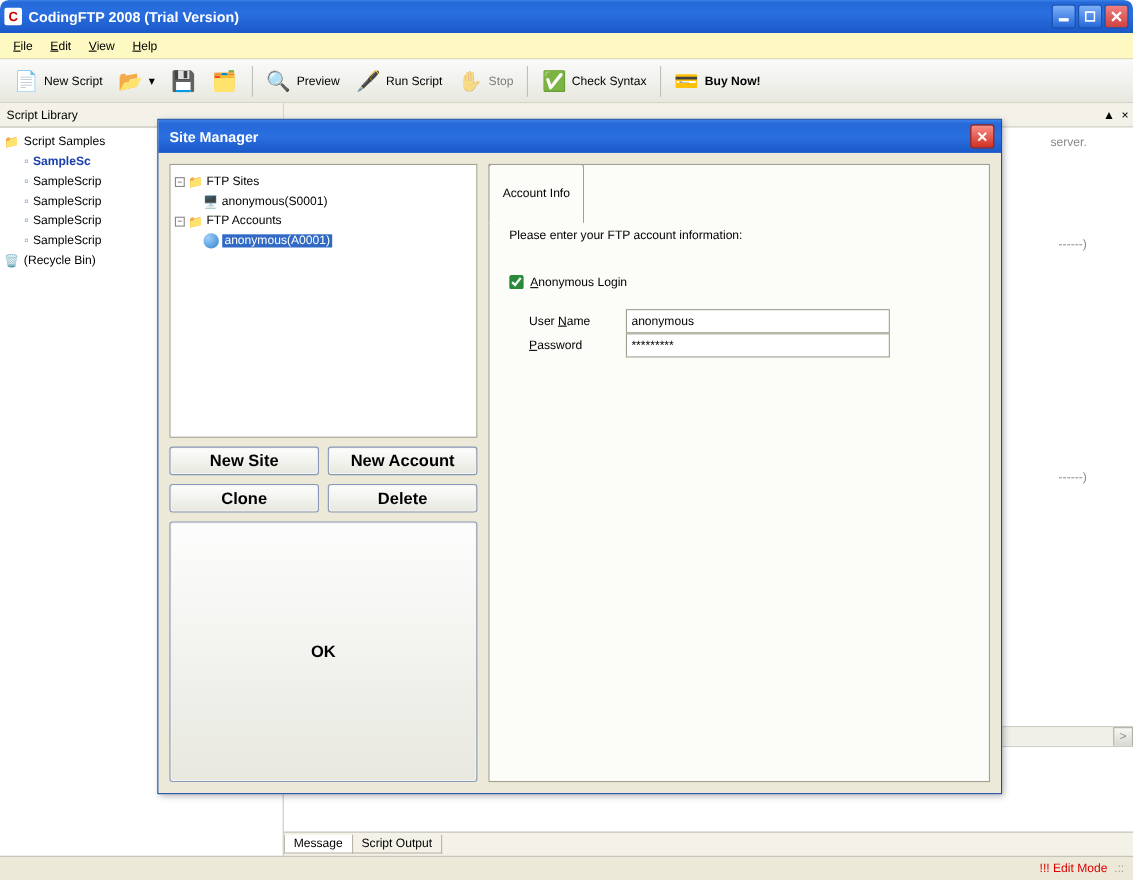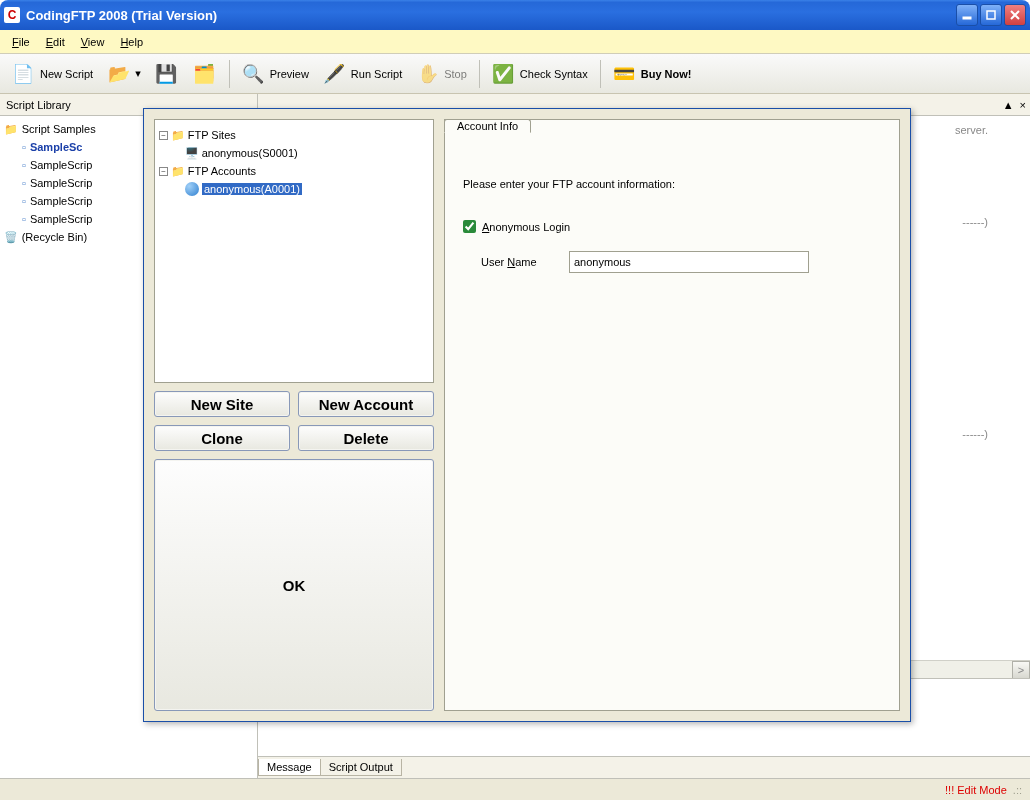--- a/index.html
+++ b/index.html
@@ -76,21 +76,21 @@
 .tn-l1 { padding-left: 14px; }
 .tn .sel-hl { background: #316ac5; color: #fff; padding: 0 2px; }
 .user-ico { width: 14px; height: 14px; border-radius: 50%; background: radial-gradient(circle at 30% 30%, #a0d0f8, #3080d0); display: inline-block; }
 .srv-ico { color: #888; }
 .btn-row { display: flex; gap: 8px; }
 .xp-btn { flex: 1; height: 26px; background: linear-gradient(to bottom, #fdfdfd, #e8e8e0); border: 1px solid #8898b8; border-radius: 3px; cursor: pointer; font-size: 15px; box-shadow: inset 0 0 0 1px #f4f4f0; font-weight: bold; }
 .xp-btn.wide { width: 100%; }
 
 .dlg-right { flex: 1; }
 .tab-panel { height: 100%; border: 1px solid #a0a090; background: #fcfcf8; position: relative; padding: 14px 18px; padding-top: 34px; }
-.tab-ear { position: absolute; top: -1px; left: -1px; border: 1px solid #a0a090; border-bottom: 1px solid #fcfcf8; background: #fcfcf8; padding: 0 12px; border-radius: 3px 3px 0 0; }
+.tab-ear { position: absolute; top: -1px; left: -1px; border: 1px solid #a0a090; border-bottom: 1px solid #fcfcf8; background: #fcfcf8; padding: 20px 12px; border-radius: 3px 3px 0 0; }
 .info-text { margin: 24px 0 30px 0; }
 .chk-row { display: flex; align-items: center; gap: 6px; margin-bottom: 18px; }
 .chk-row input[type=checkbox] { width: 13px; height: 13px; accent-color: #2a8a3a; }
 .field-row { display: flex; align-items: center; padding-left: 18px; }
 .field-row label { width: 88px; }
 .field-row input[type=text], .field-row input[type=password] { width: 240px; height: 22px; border: 1px solid #a0a090; padding: 0 4px; font-size: 11px; }
 .u { text-decoration: underline; }
 </style>
 </head>
 <body>
@@ -222,20 +222,24 @@
     </div>
   </div>
 </div>
 
 <div class="statusbar">
   <span class="status-right">!!! Edit Mode</span>
   <span class="grip">.::</span>
 </div>
 
 <div class="dialog">
+  <div class="dlg-titlebar">
+    <div class="dlg-title">Site Manager</div>
+    <div class="dlg-close">✕</div>
+  </div>
   <div class="dlg-body">
     <div class="dlg-left">
       <div class="tree-box">
         <div class="tn">
           <span class="exp">−</span>
           <span class="folder-ico">📁</span>
           <span>FTP Sites</span>
         </div>
         <div class="tn tn-l1">
           <span class="noexp"></span>
@@ -268,16 +272,20 @@
         <div class="tab-ear">Account Info</div>
         <div class="info-text">Please enter your FTP account information:</div>
         <div class="chk-row">
           <input type="checkbox" checked="" style="">
           <label><span class="u">A</span>nonymous Login</label>
         </div>
         <div class="field-row">
           <label>User <span class="u">N</span>ame</label>
           <input type="text" value="anonymous" style="">
         </div>
+        <div class="field-row">
+          <label><span class="u">P</span>assword</label>
+          <input type="text" value="*********" style="">
+        </div>
       </div>
     </div>
   </div>
 </div>
 
 </body></html>

